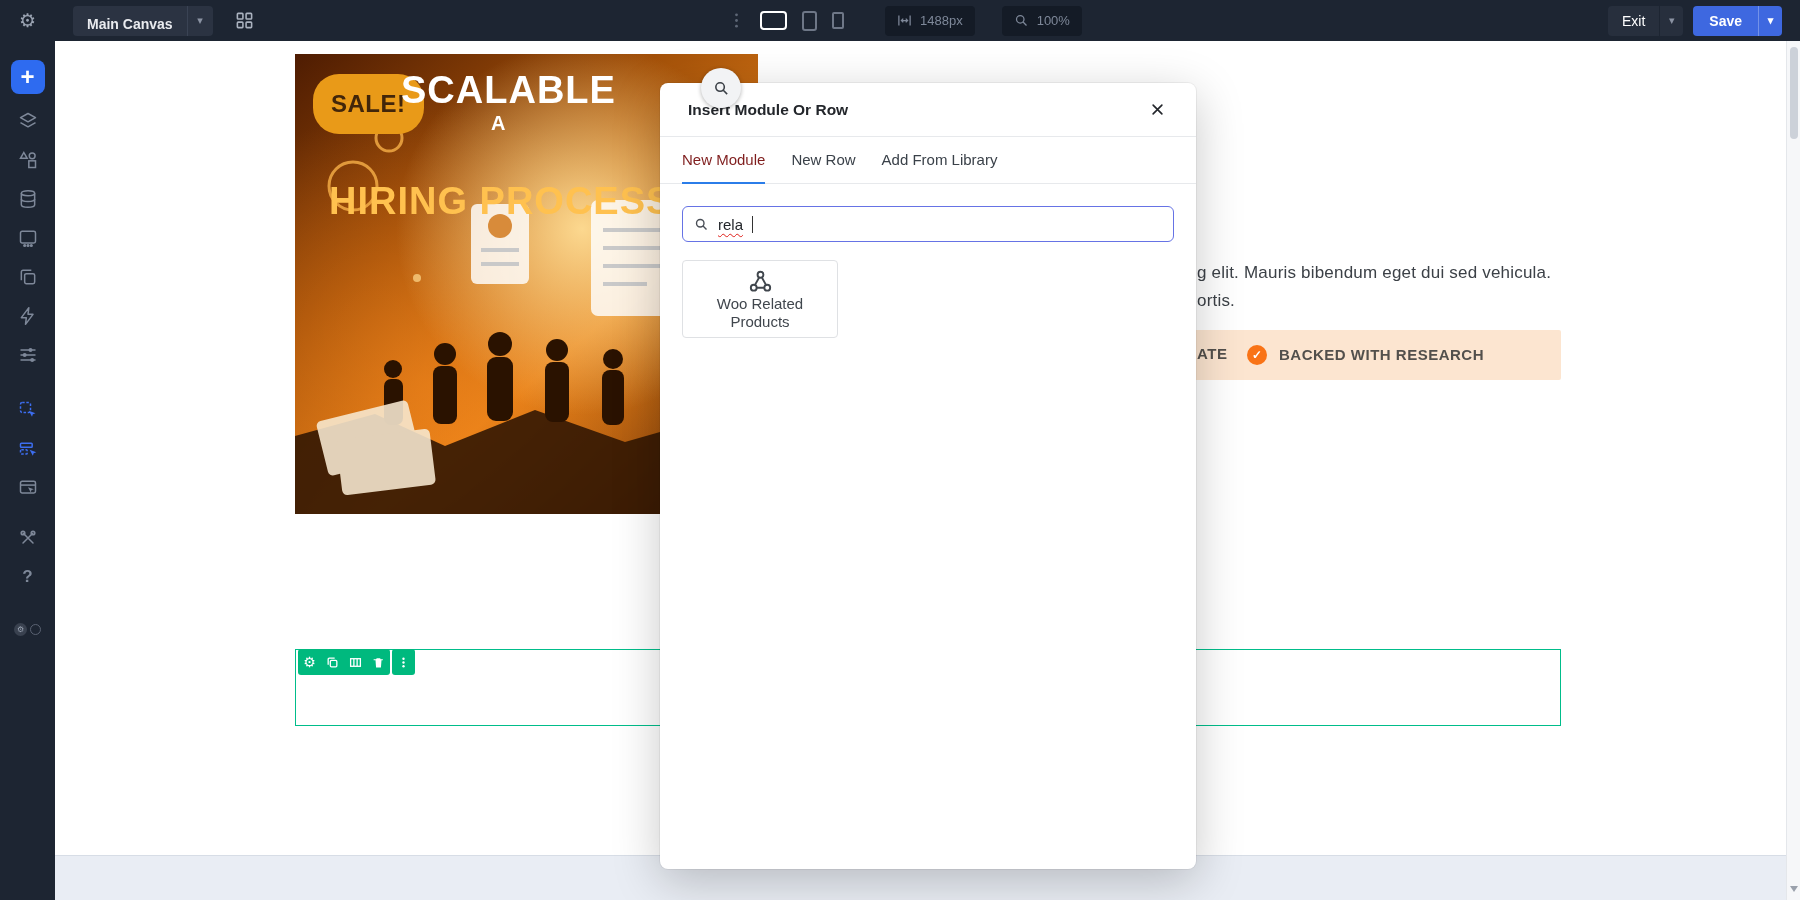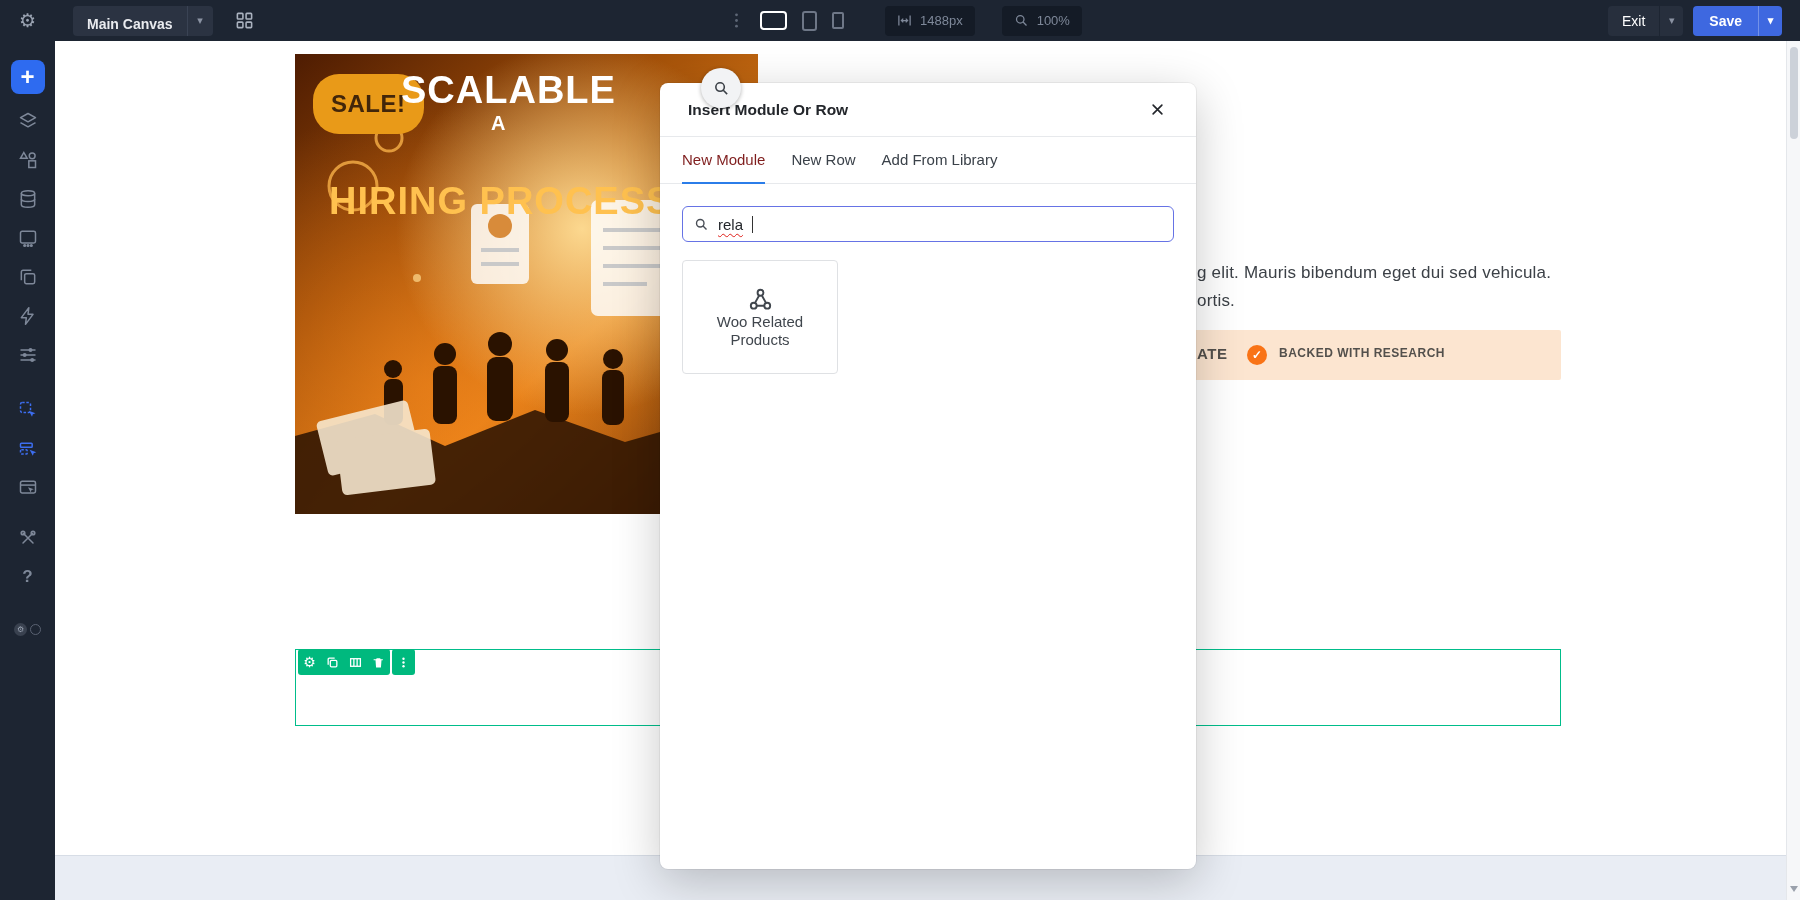--- a/index.html
+++ b/index.html
@@ -64,21 +64,21 @@
 
   
   .frag{position:absolute;font-size:17px;color:#3c4147;letter-spacing:.2px;white-space:nowrap}
   .frag1{left:1142px;top:222px}
   .frag2{left:1142px;top:250px}
 
   
   .feature-banner{position:absolute;left:605px;top:289px;width:901px;height:50px;background:#fce5d0;border-radius:2px}
   .fb-frag{position:absolute;left:537px;top:15px;font-size:15px;font-weight:700;color:#53504c;letter-spacing:.5px}
   .fb-check{position:absolute;left:587px;top:15px;width:20px;height:20px;border-radius:50%;background:#f97316;color:#fff;display:flex;align-items:center;justify-content:center;font-size:12px;font-weight:700}
-  .fb-label{position:absolute;left:619px;top:16px;font-size:12px;font-weight:700;color:#53504c;letter-spacing:.5px;white-space:nowrap}
+  .fb-label{position:absolute;left:619px;top:16px;font-size:15px;font-weight:700;color:#53504c;letter-spacing:.5px;white-space:nowrap}
 
   
   .empty-row{position:absolute;left:240px;top:608px;width:1266px;height:77px;border:1px solid #00bd8a;background:#fff;cursor:pointer}
   .row-toolbar{position:absolute;left:243px;top:608px;display:flex;gap:2px;z-index:5}
   .rt-group{display:flex;background:#00b97e;border-radius:3px}
   .rt-btn{width:23px;height:26px;display:flex;align-items:center;justify-content:center;color:#fff;cursor:pointer}
   .rt-btn svg{width:13px;height:13px}
   .rt-gear{font-size:14px;line-height:1}
 
   
@@ -90,21 +90,21 @@
   .modal-close svg{width:15px;height:15px}
   .modal-tabs{height:47px;display:flex;align-items:stretch;gap:26px;padding-left:22px;border-bottom:1px solid #e7e9ec}
   .tab{display:flex;align-items:center;font-size:15px;color:#3a4149;border-bottom:2px solid transparent;margin-bottom:-1px;cursor:pointer;white-space:nowrap}
   .tab.active{color:#7f1d1d;border-bottom-color:#2b7de9;font-weight:400}
   .modal-search-wrap{padding:22px 22px 18px}
   .search-box{height:36px;border:1px solid #6673e5;border-radius:6px;display:flex;align-items:center;gap:9px;padding:0 11px;cursor:text}
   .search-box svg{width:15px;height:15px;color:#4a4f57;flex:none}
   .search-val{font-size:15px;color:#23262b;text-decoration-line:underline;text-decoration-style:wavy;text-decoration-color:#e0201a;text-decoration-thickness:1px;text-underline-offset:3px}
   .caret-bar{width:1px;height:17px;background:#333}
   .modal-results{padding:0 22px;display:flex;gap:16px}
-  .module-card{width:156px;height:114px;border:1px solid #dfe1e4;border-radius:4px;display:flex;flex-direction:column;align-items:center;justify-content:center;gap:0;cursor:pointer;background:#fff}
+  .module-card{width:156px;height:78px;border:1px solid #dfe1e4;border-radius:4px;display:flex;flex-direction:column;align-items:center;justify-content:center;gap:0;cursor:pointer;background:#fff}
   .module-card svg{width:27px;height:27px;color:#40464d}
   .module-card .mc-label{width:104px;text-align:center;font-size:15px;line-height:1.15;color:#40464d}
 </style>
 </head>
 <body>
 
 <div class="stage">
 
   <div class="topbar">
     <div class="tb-gear">⚙</div>

